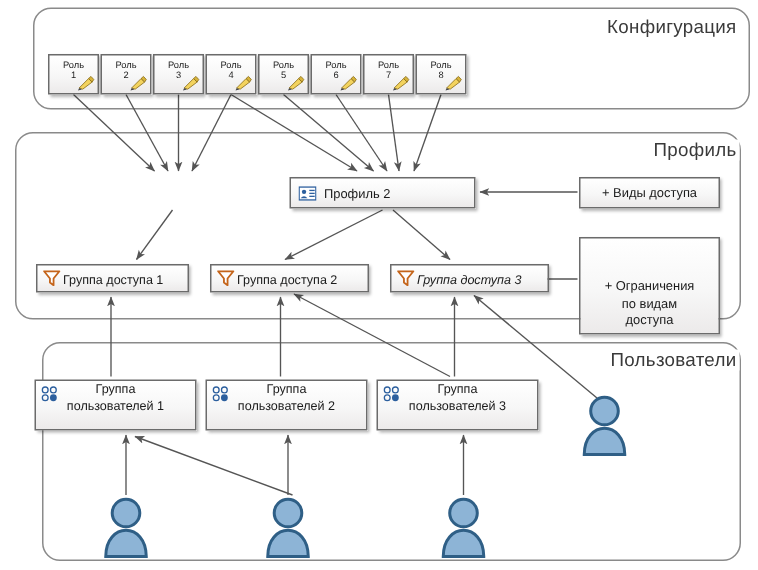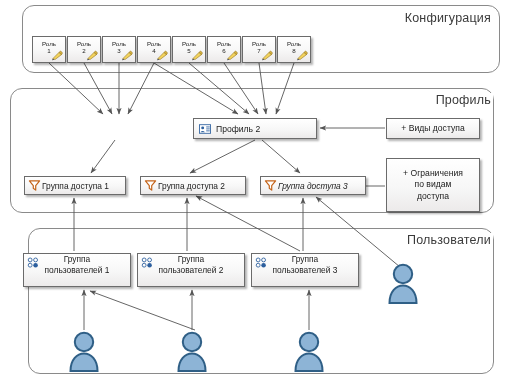--- a/index.html
+++ b/index.html
@@ -289,21 +289,21 @@
   <div class="node accessgroup" style="left:260px; width:106px;font-style:italic;">
     <svg class="funnel-icon" viewBox="0 0 14 14">
       <path d="M1.5,2 L12.5,2 L8.3,7.2 L8.3,12 L5.7,10 L5.7,7.2 Z" fill="#ffffff" stroke="#c4641a" stroke-width="1.3" stroke-linejoin="round"></path>
     </svg>
     <span>Группа доступа 3</span>
   </div>
 
   <div class="node note" style="left:386px; top:118px; width:94px; height:21px;">
     <span>+ Виды доступа</span>
   </div>
-  <div class="node note" style="left:386px; top:158px; width:94px; height:54px; flex-direction:column; justify-content:center;">
+  <div class="node note" style="left:386px; top:158px; width:94px; height:65px; flex-direction:column; justify-content:flex-end;">
     <span>+ Ограничения</span>
     <span>по видам</span>
     <span>доступа</span>
   </div>
 
   <div class="node usergroup" style="left:23px; width:108px; flex-direction:column;">
     <svg class="ugroup-icon" viewBox="0 0 16 13">
       <circle cx="3.6" cy="3" r="2.2" fill="none" stroke="#2c5f9e" stroke-width="1"></circle>
       <circle cx="9.8" cy="3" r="2.2" fill="none" stroke="#2c5f9e" stroke-width="1"></circle>
       <circle cx="3.6" cy="9" r="2.2" fill="none" stroke="#2c5f9e" stroke-width="1"></circle>

